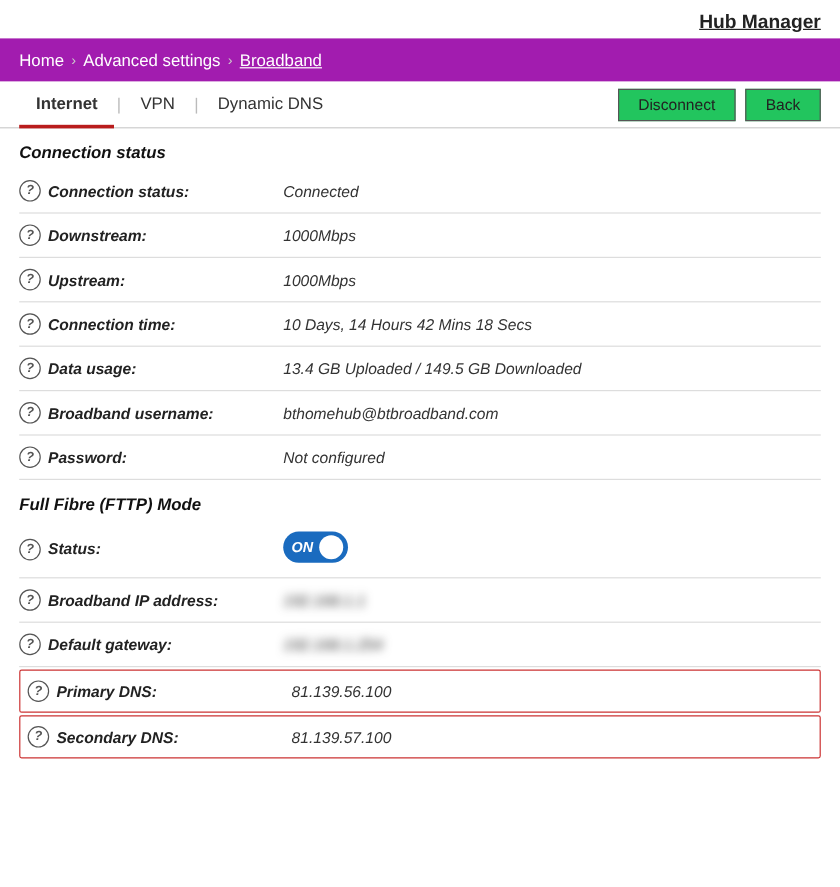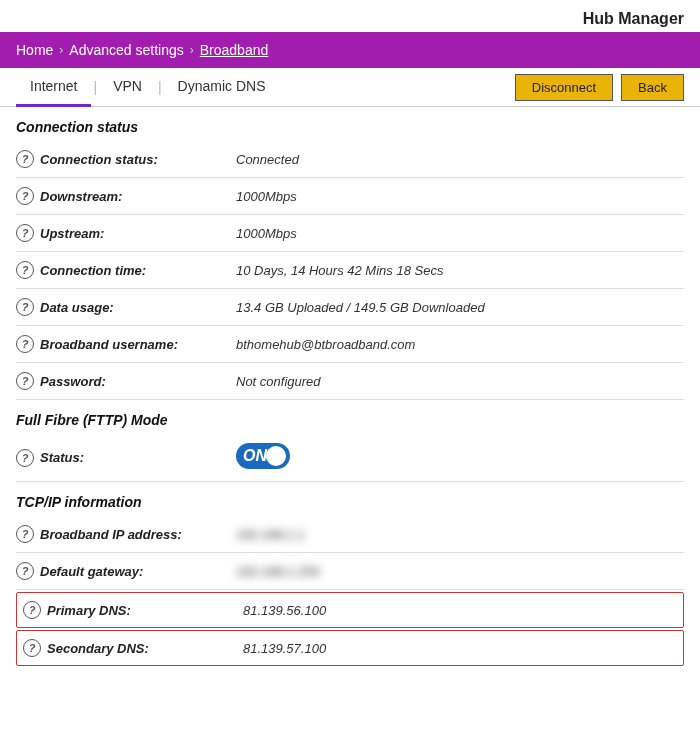--- a/index.html
+++ b/index.html
@@ -12,20 +12,21 @@
       min-height: 739px;
     }
 
     
     .hub-title {
       text-align: right;
       padding: 10px 16px 4px 0;
       font-size: 16px;
       font-weight: bold;
       color: #222;
+      text-decoration: underline;
     }
 
     
     .breadcrumb-bar {
       background: #a21caf;
       padding: 10px 16px;
       display: flex;
       align-items: center;
       gap: 6px;
       color: #fff;
@@ -53,35 +54,35 @@
     }
     .tab {
       padding: 10px 14px;
       cursor: pointer;
       color: #333;
       font-size: 14px;
       border-bottom: 3px solid transparent;
       margin-bottom: -1px;
     }
     .tab.active {
-      border-bottom: 3px solid #6d28d9;
-      font-weight: normal;
+      border-bottom: 3px solid #b91c1c;
+      font-weight: bold;
     }
     .tab-divider {
       color: #bbb;
       padding: 0 2px;
     }
     .tab-actions {
       margin-left: auto;
       display: flex;
       gap: 8px;
     }
     .btn-outline {
       border: 1px solid #555;
-      background: #eab308;
+      background: #22c55e;
       padding: 5px 16px;
       font-size: 13px;
       cursor: pointer;
       color: #222;
     }
 
     
     .content {
       padding: 0 16px 16px 16px;
       font-style: italic;
@@ -146,21 +147,21 @@
     }
     .toggle-switch .toggle-knob {
       width: 20px;
       height: 20px;
       background: #fff;
       border-radius: 50%;
       position: absolute;
       right: 4px;
     }
     .toggle-switch .toggle-label {
-      font-size: 16px;
+      font-size: 12px;
       font-weight: bold;
       color: #fff;
       position: absolute;
       left: 7px;
     }
 
     
     .blurred {
       filter: blur(4px);
       user-select: none;
@@ -273,21 +274,20 @@
       <span>Status:</span>
     </div>
     <div class="value-col">
       <div class="toggle-switch">
         <span class="toggle-label">ON</span>
         <div class="toggle-knob"></div>
       </div>
     </div>
   </div>
 
-  <div class="section-title">TCP/IP information</div>
 
   <div class="info-row">
     <div class="label-col">
       <span class="qmark">?</span>
       <span>Broadband IP address:</span>
     </div>
     <div class="value-col blurred">192.168.1.1</div>
   </div>
 
   <div class="info-row">

